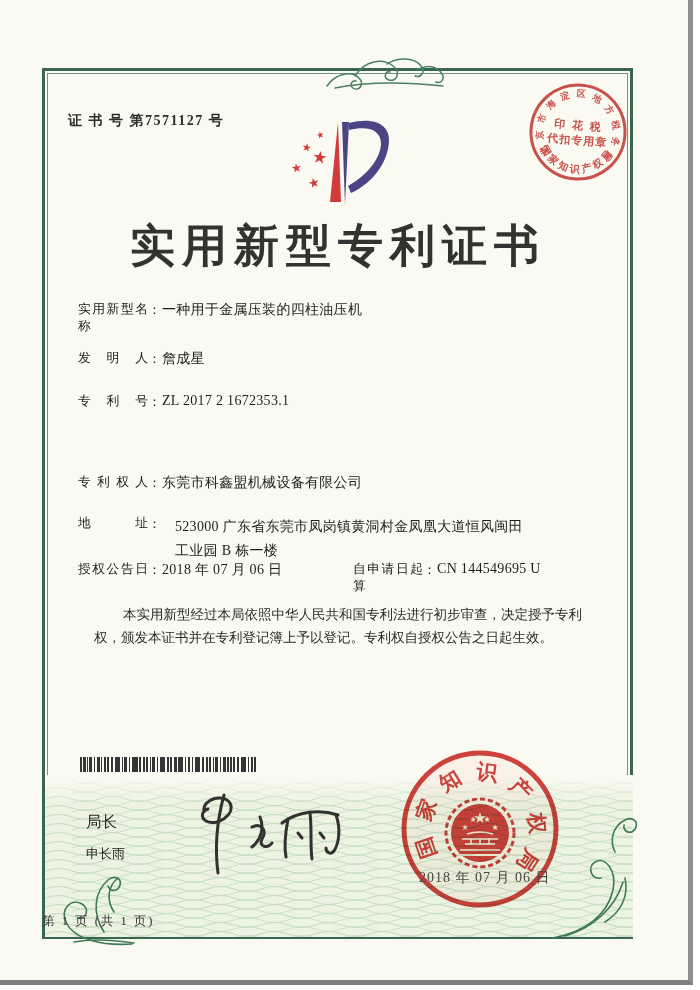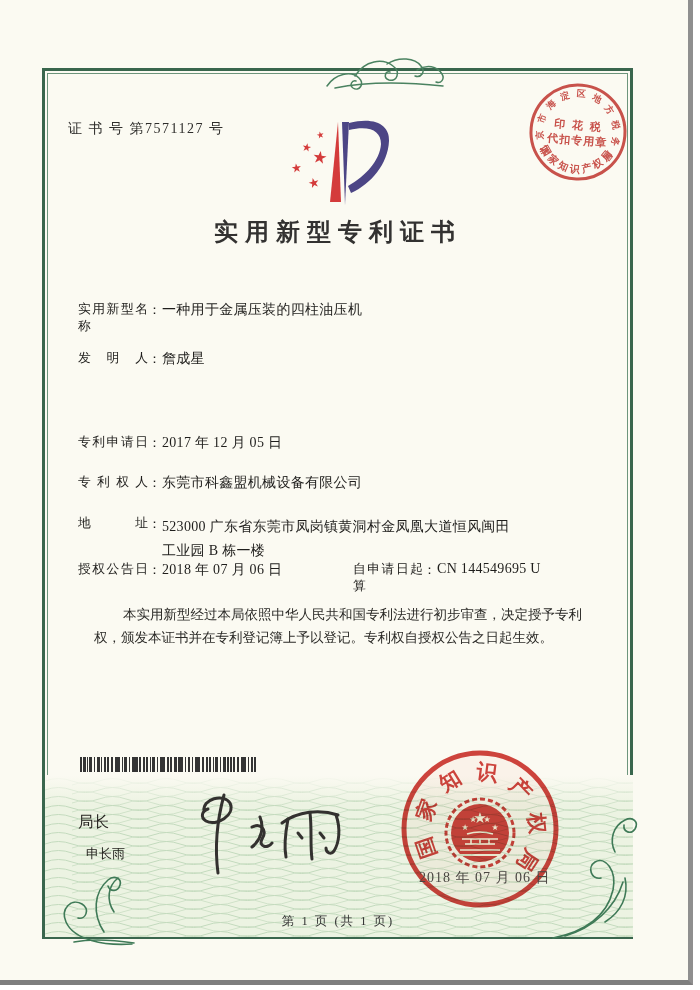--- a/index.html
+++ b/index.html
@@ -9,46 +9,46 @@
          border-right:5px solid #8f8f8f;border-bottom:5px solid #7e7e7e;}
   
   #frame{position:absolute;left:42px;top:68px;width:591px;height:871px;
          border:3px solid #39664d;box-sizing:border-box;}
   #frame::after{content:'';position:absolute;inset:2px;border:1px solid #6d957c;}
   
   #greenzone{position:absolute;left:45px;top:775px;width:588px;height:162px;overflow:hidden;}
   .gz-fade{position:absolute;left:0;top:0;right:0;height:30px;
            background:linear-gradient(180deg,#fbfaf2,rgba(251,250,242,0));}
   
-  #cert-no{position:absolute;left:68px;top:120px;font-size:14px;letter-spacing:1.5px;color:#2e2d2b;}
+  #cert-no{position:absolute;left:68px;top:112px;font-size:14px;letter-spacing:1.5px;color:#2e2d2b;font-weight:bold;}
   #title{position:absolute;left:42px;top:216px;width:592px;text-align:center;
-         font-size:24px;font-weight:700;letter-spacing:7px;color:#333231;}
+         font-size:45px;font-weight:700;letter-spacing:7px;color:#333231;}
   .frow{position:absolute;left:78px;width:545px;font-size:14px;color:#1f1e1c;}
   .flabel{display:inline-block;width:70px;font-size:12.8px;text-align:justify;text-align-last:justify;
           vertical-align:top;color:#1f1e1c;}
   .fcolon{display:inline-block;width:14px;font-size:13px;vertical-align:top;}
   .fvalue{display:inline-block;vertical-align:top;letter-spacing:0.3px;}
-  .addr-val{width:400px;line-height:24px;}
+  .addr-val{width:400px;line-height:24px;margin-left:13px;}
   .frow-right{position:absolute;left:275px;top:0;}
   #paras{position:absolute;left:78px;top:588px;width:528px;font-size:13.5px;
          line-height:22.6px;color:#2b2a27;}
   #paras p{margin:16px;text-indent:2.15em;}
   #barcode{position:absolute;left:80px;top:757px;width:177px;height:15px;
      background:
        repeating-linear-gradient(90deg,#343434 0 1.5px,rgba(0,0,0,0) 1.5px 3.5px),
        repeating-linear-gradient(90deg,#343434 0 2px,rgba(0,0,0,0) 2px 9px),
        repeating-linear-gradient(90deg,rgba(0,0,0,0) 0 5px,#343434 5px 6.5px,rgba(0,0,0,0) 6.5px 13px);}
-  #signer-title{position:absolute;left:78px;top:812px;font-size:15.5px;color:#24231f;}
+  #signer-title{position:absolute;left:86px;top:812px;font-size:15.5px;color:#24231f;}
   #signer-name{position:absolute;left:86px;top:845px;font-size:13px;color:#24231f;}
   #signature-svg{position:absolute;left:188px;top:783px;}
   #tax-stamp{position:absolute;left:522px;top:76px;opacity:.9;mix-blend-mode:multiply;}
   #seal-svg{position:absolute;left:395px;top:744px;mix-blend-mode:multiply;opacity:.95;}
   #seal-date{position:absolute;left:419px;top:869px;font-size:14px;letter-spacing:1px;
              color:#4a4642;z-index:9;}
-  #footer{position:absolute;left:42px;top:913px;width:592px;text-align:center;
+  #footer{position:absolute;left:42px;top:913px;width:592px;
           font-size:12.5px;letter-spacing:2px;color:#333;}
   .orn{position:absolute;}
   #logo-svg{position:absolute;left:286px;top:114px;}
   .z5{z-index:5;} .z7{z-index:7;}
 </style>
 </head>
 <body>
 
 <div id="paper">
 
@@ -110,22 +110,22 @@
   </svg>
 
   <div id="title">实用新型专利证书</div>
 
   <div class="frow" style="top:350px">
     <span class="flabel">发明人</span><span class="fcolon">：</span><span class="fvalue">詹成星</span>
   </div>
   <div class="frow" style="top:301px">
     <span class="flabel">实用新型名称</span><span class="fcolon">：</span><span class="fvalue">一种用于金属压装的四柱油压机</span>
   </div>
-  <div class="frow" style="top:434px">
-    <span class="flabel">专利申请日</span><span class="fcolon">：</span><span class="fvalue">2017 年 12 月 05 日</span>
+  <div class="frow" style="top:393px">
+    <span class="flabel">专利号</span><span class="fcolon">：</span><span class="fvalue">ZL 2017 2 1672353.1</span>
   </div>
   <div class="frow" style="top:474px">
     <span class="flabel">专利权人</span><span class="fcolon">：</span><span class="fvalue">东莞市科鑫盟机械设备有限公司</span>
   </div>
   <div class="frow" style="top:515px">
     <span class="flabel">地址</span><span class="fcolon">：</span><span class="fvalue addr-val"><span>523000 广东省东莞市凤岗镇黄洞村金凤凰大道恒风闽田</span><br><span>工业园 B 栋一楼</span></span>
   </div>
   <div class="frow" style="top:561px">
     <span class="flabel">授权公告日</span><span class="fcolon">：</span><span class="fvalue">2018 年 07 月 06 日</span>
     <span class="frow-right">

